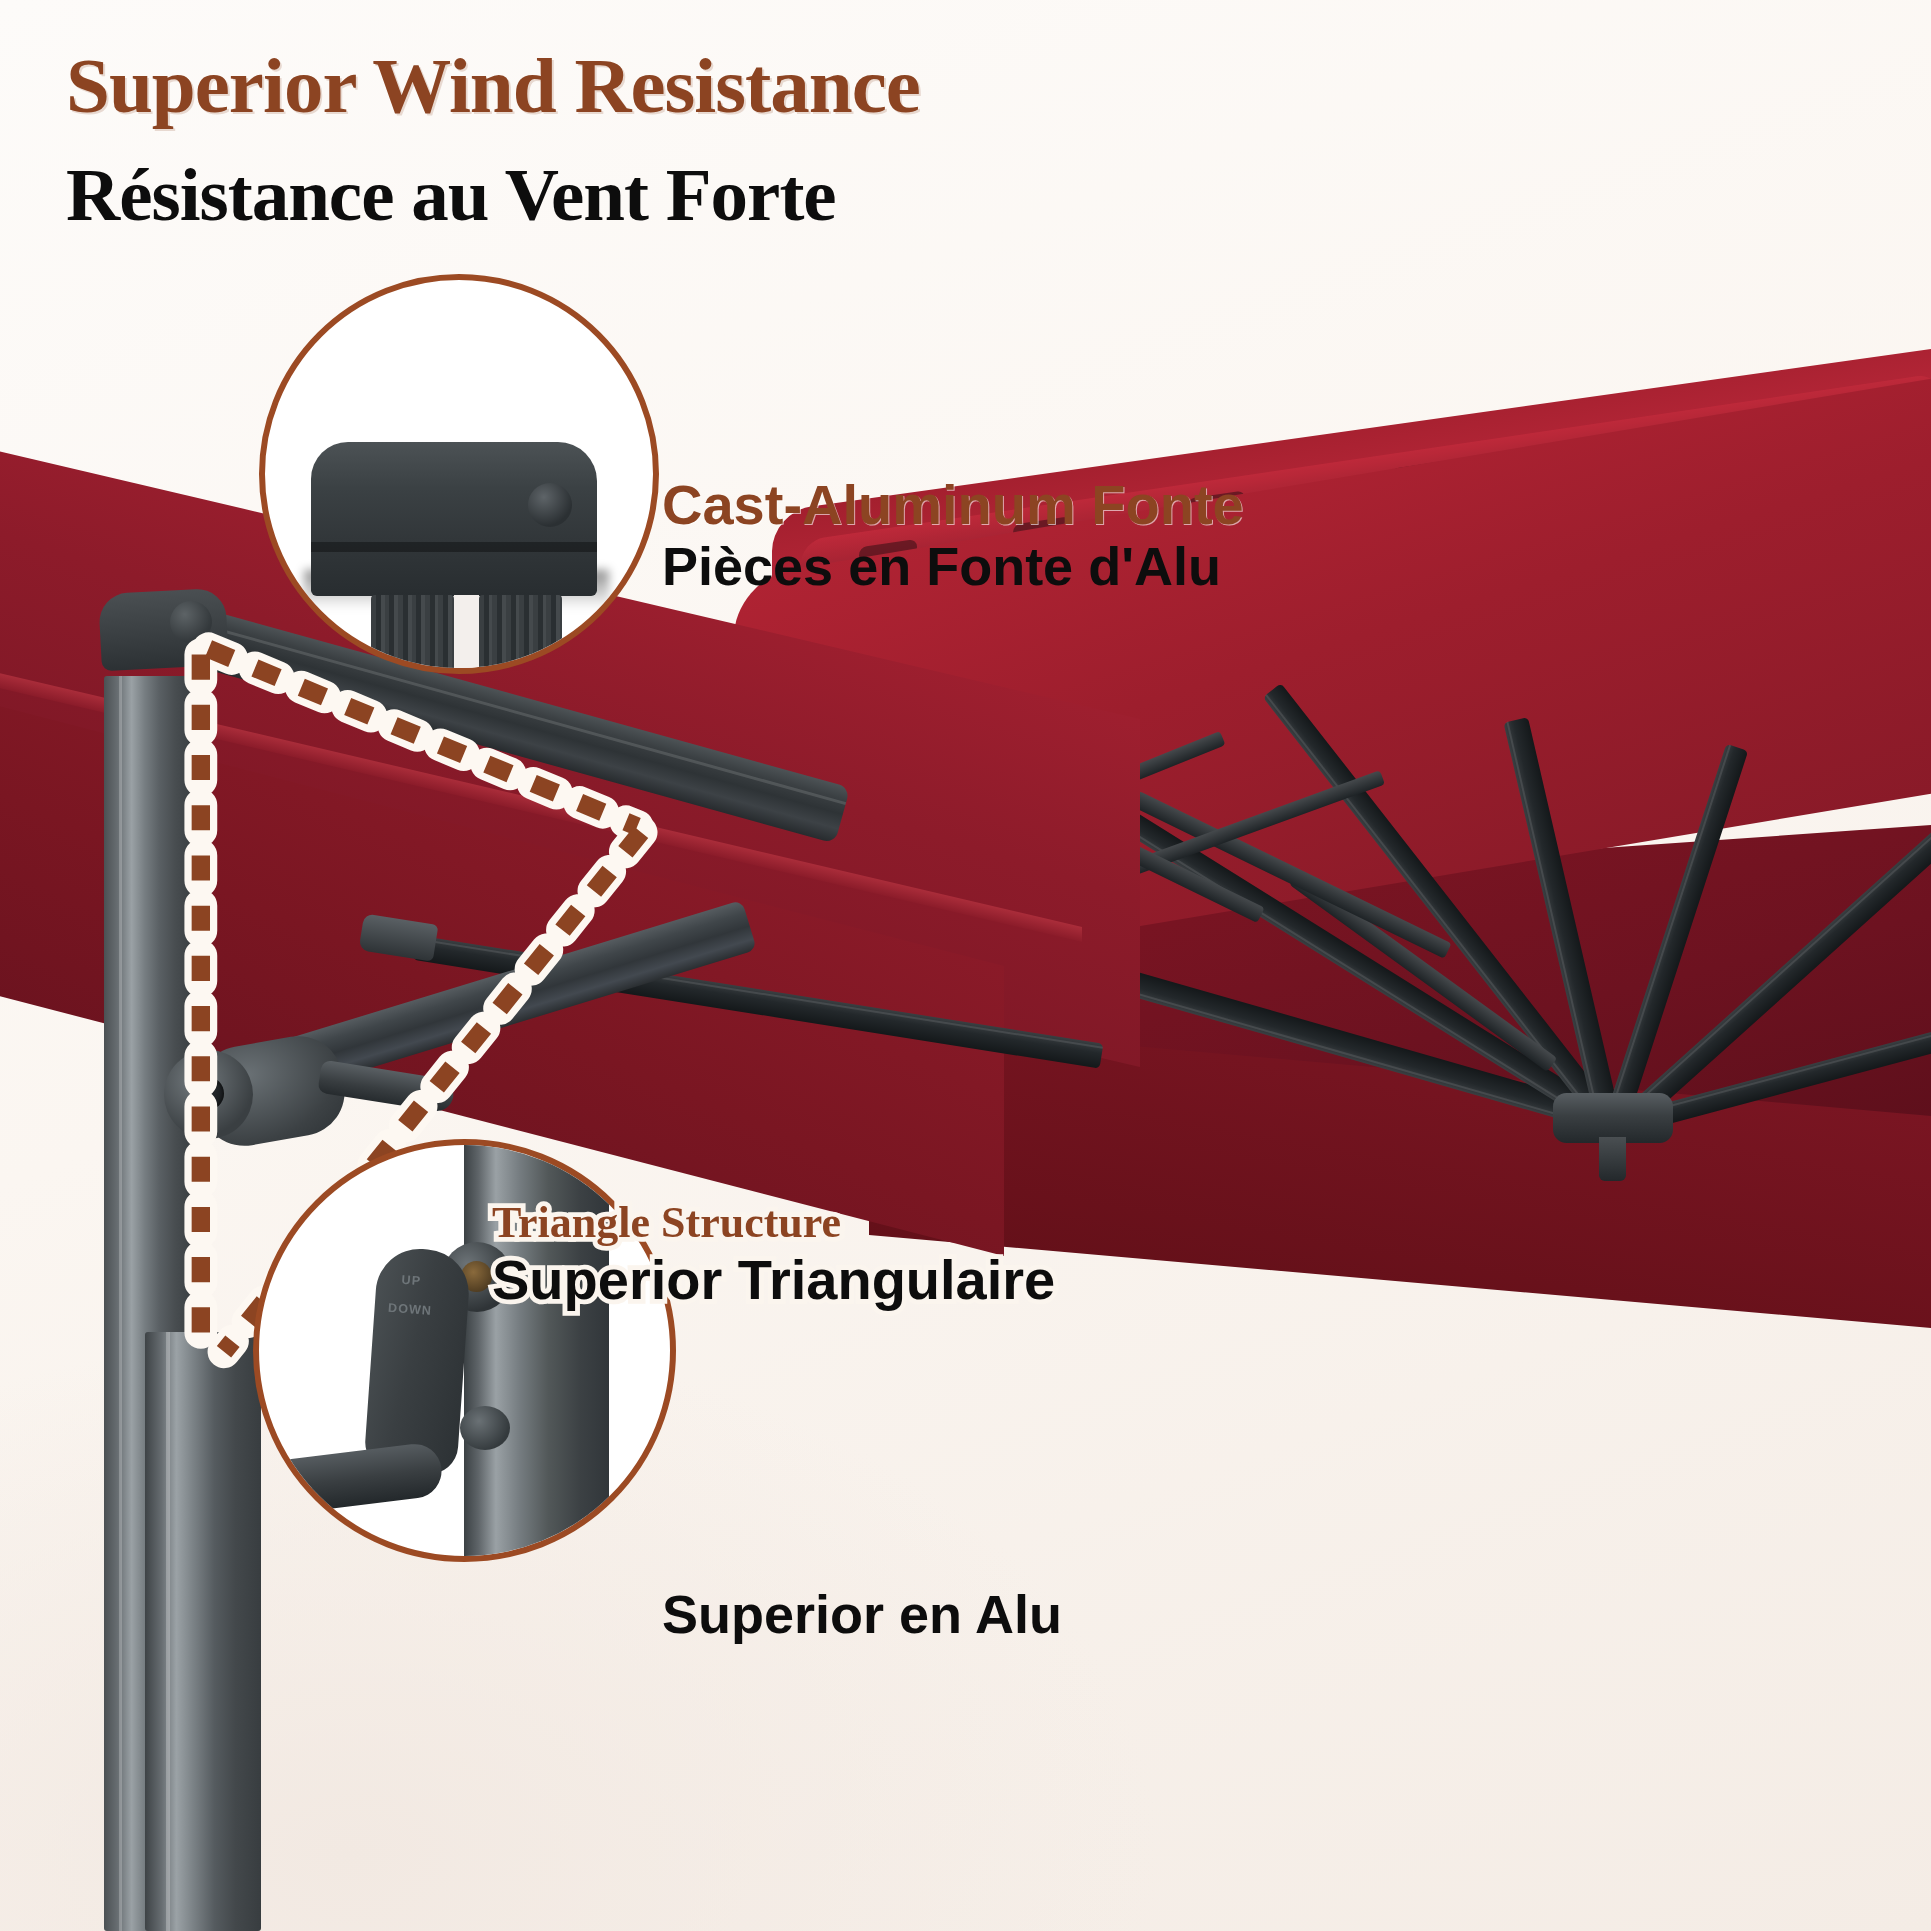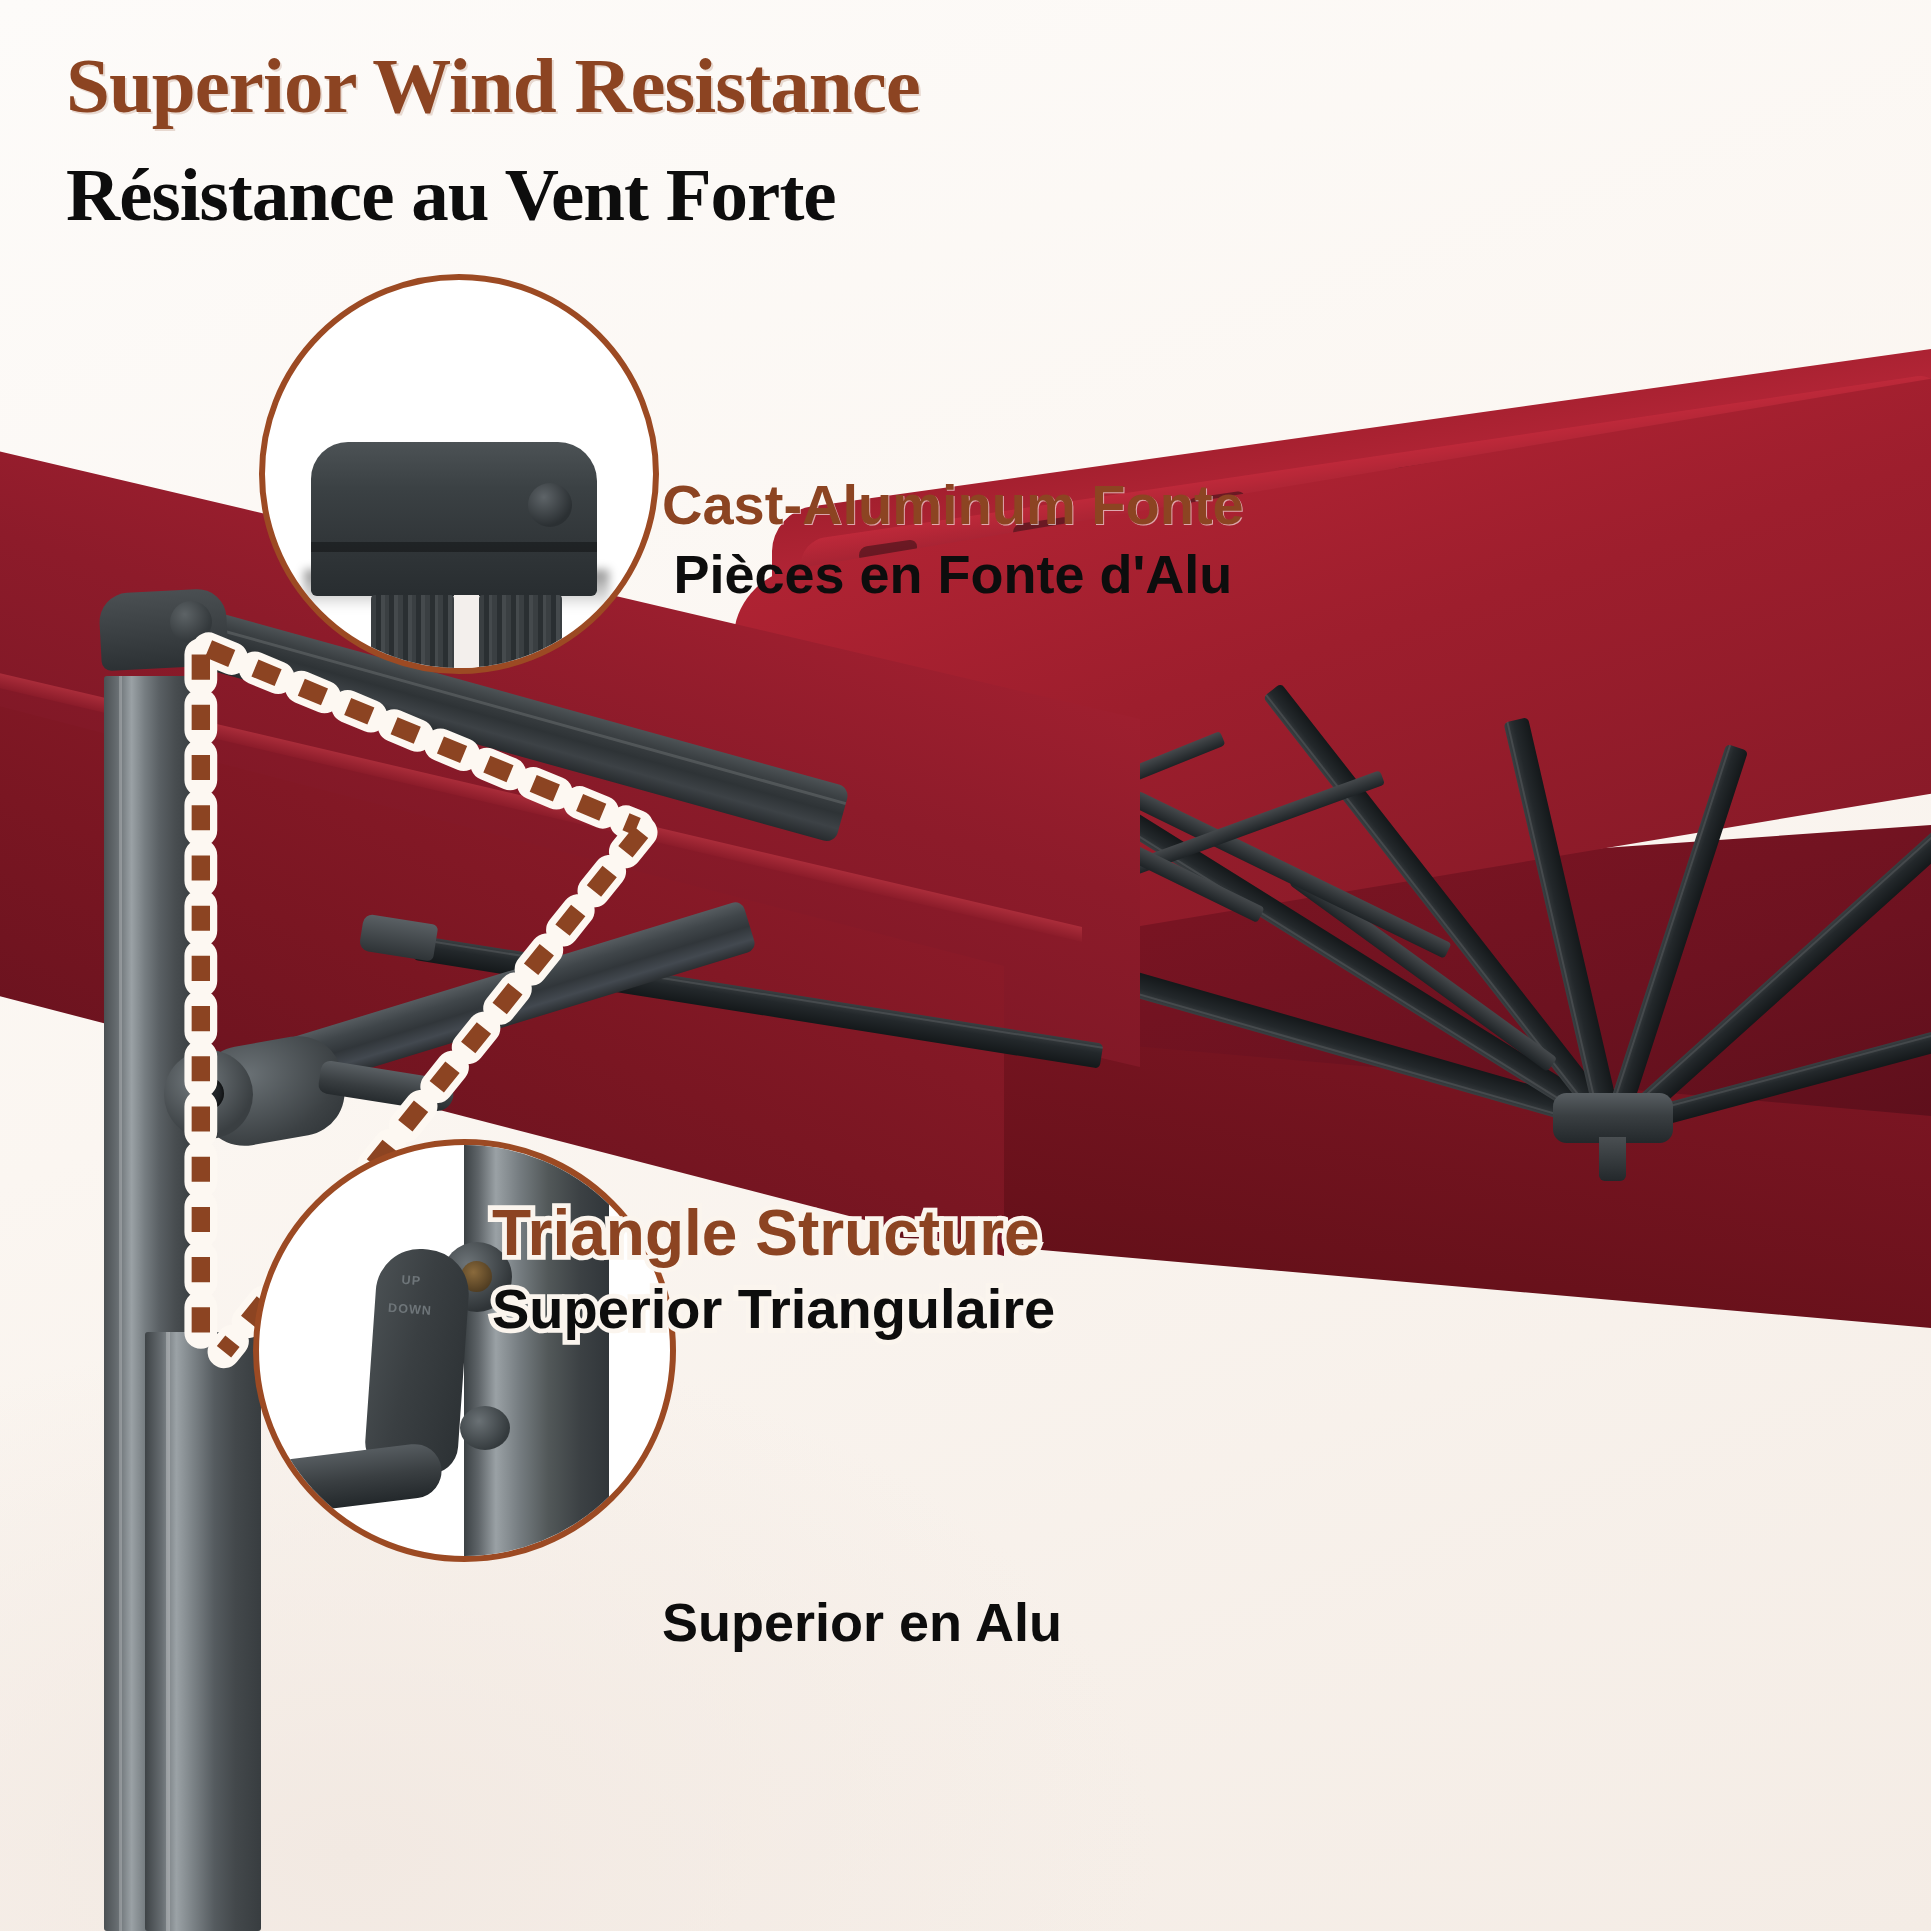--- a/index.html
+++ b/index.html
@@ -289,32 +289,33 @@
 
   
   .label { position:absolute; z-index:35; }
   .lab-en {
     font-size:56px; font-weight:bold; color:#8c4422;
     line-height:1.08; white-space:nowrap;
     text-shadow:1px 1px 0 rgba(255,255,255,.6);
   }
   .lab-fr {
     font-size:54px; font-weight:bold; color:#0d0d0d;
-    line-height:1.1; white-space:nowrap; margin-top:10px;text-align:center;
+    line-height:1.1; white-space:nowrap; margin-top:2px;
   }
   #label-cast { left:662px; top:475px; }
   #label-crank { left:662px; top:1583px; }
 
   
   #label-triangle { left:492px; top:1199px; }
   #label-triangle .lab-en {
-    color:#8c4422; font-size:64px;
+    color:#8c4422; font-size:44px;
     -webkit-text-stroke:9.7px #fbf5ee;
     paint-order:stroke fill;
     text-shadow:none;
+    font-family:Liberation Serif, serif;
   }
   #label-triangle .lab-fr {
     color:#0d0d0d; font-size:56px;
     -webkit-text-stroke:9.7px #fbf5ee;
     paint-order:stroke fill;
   }
 </style>
 <style>.crank-arm::before{content:"UP"}.crank-arm::after{content:"DOWN"}</style></head>
 <body>
 

